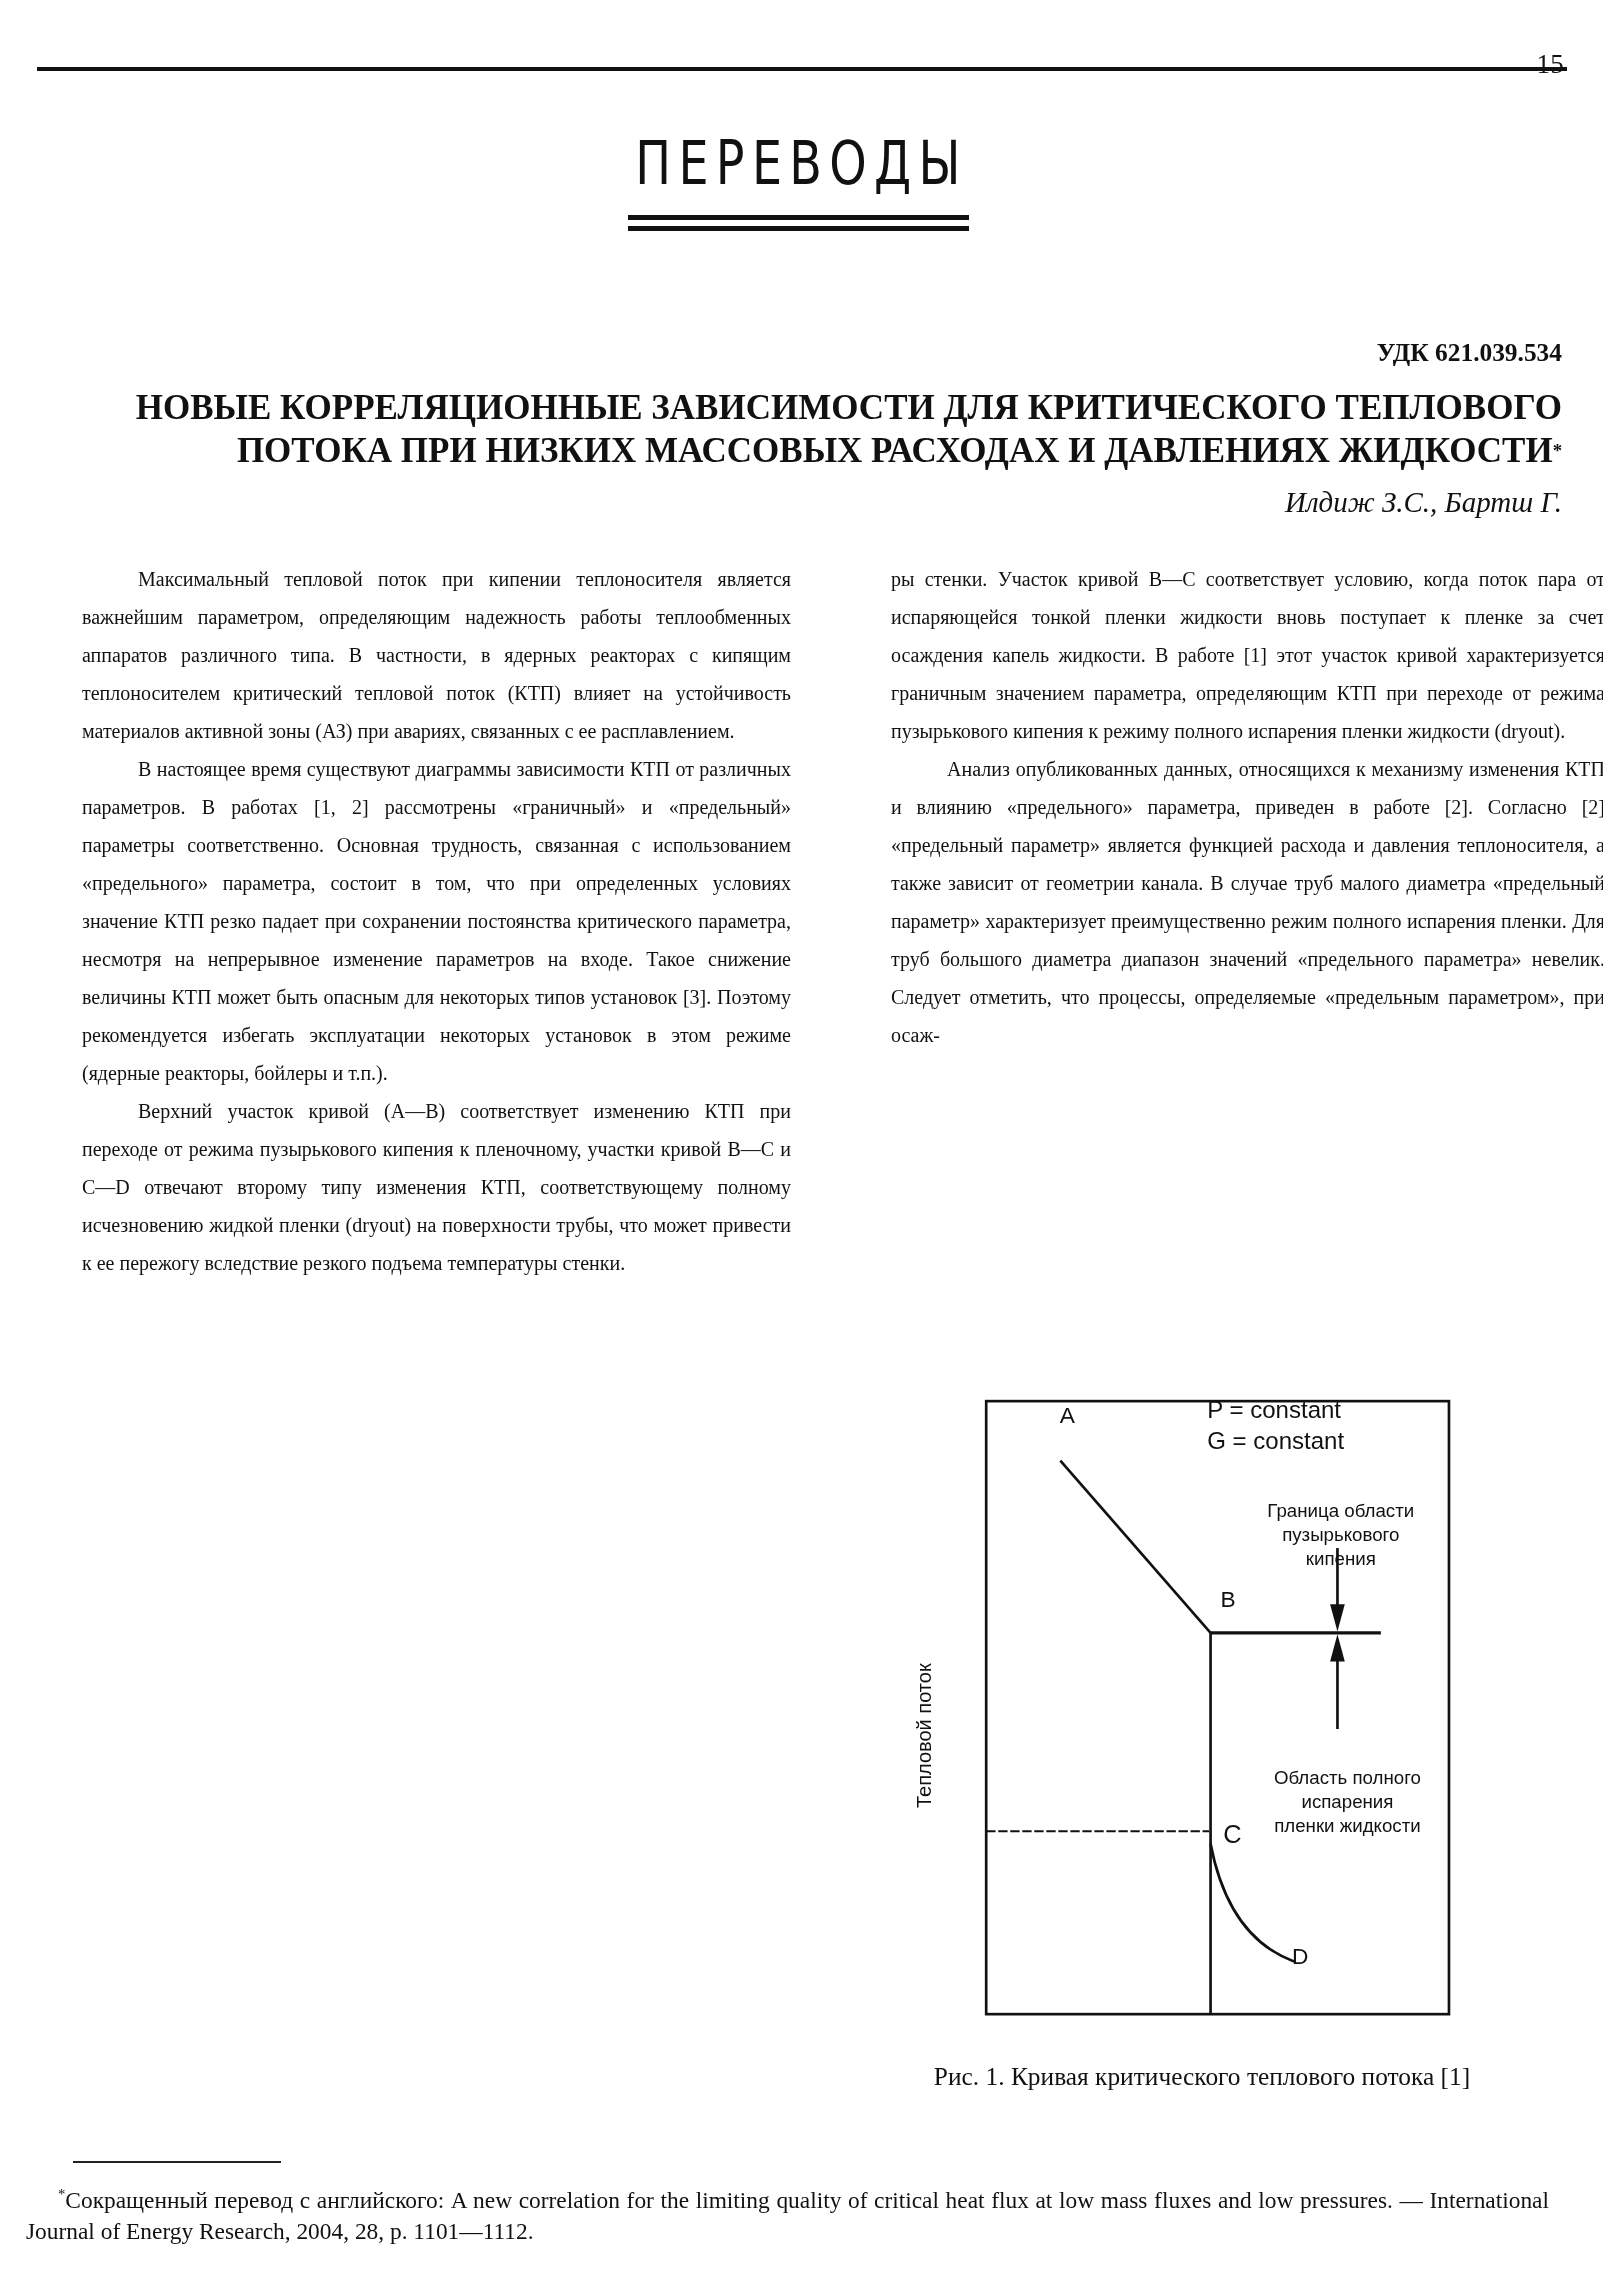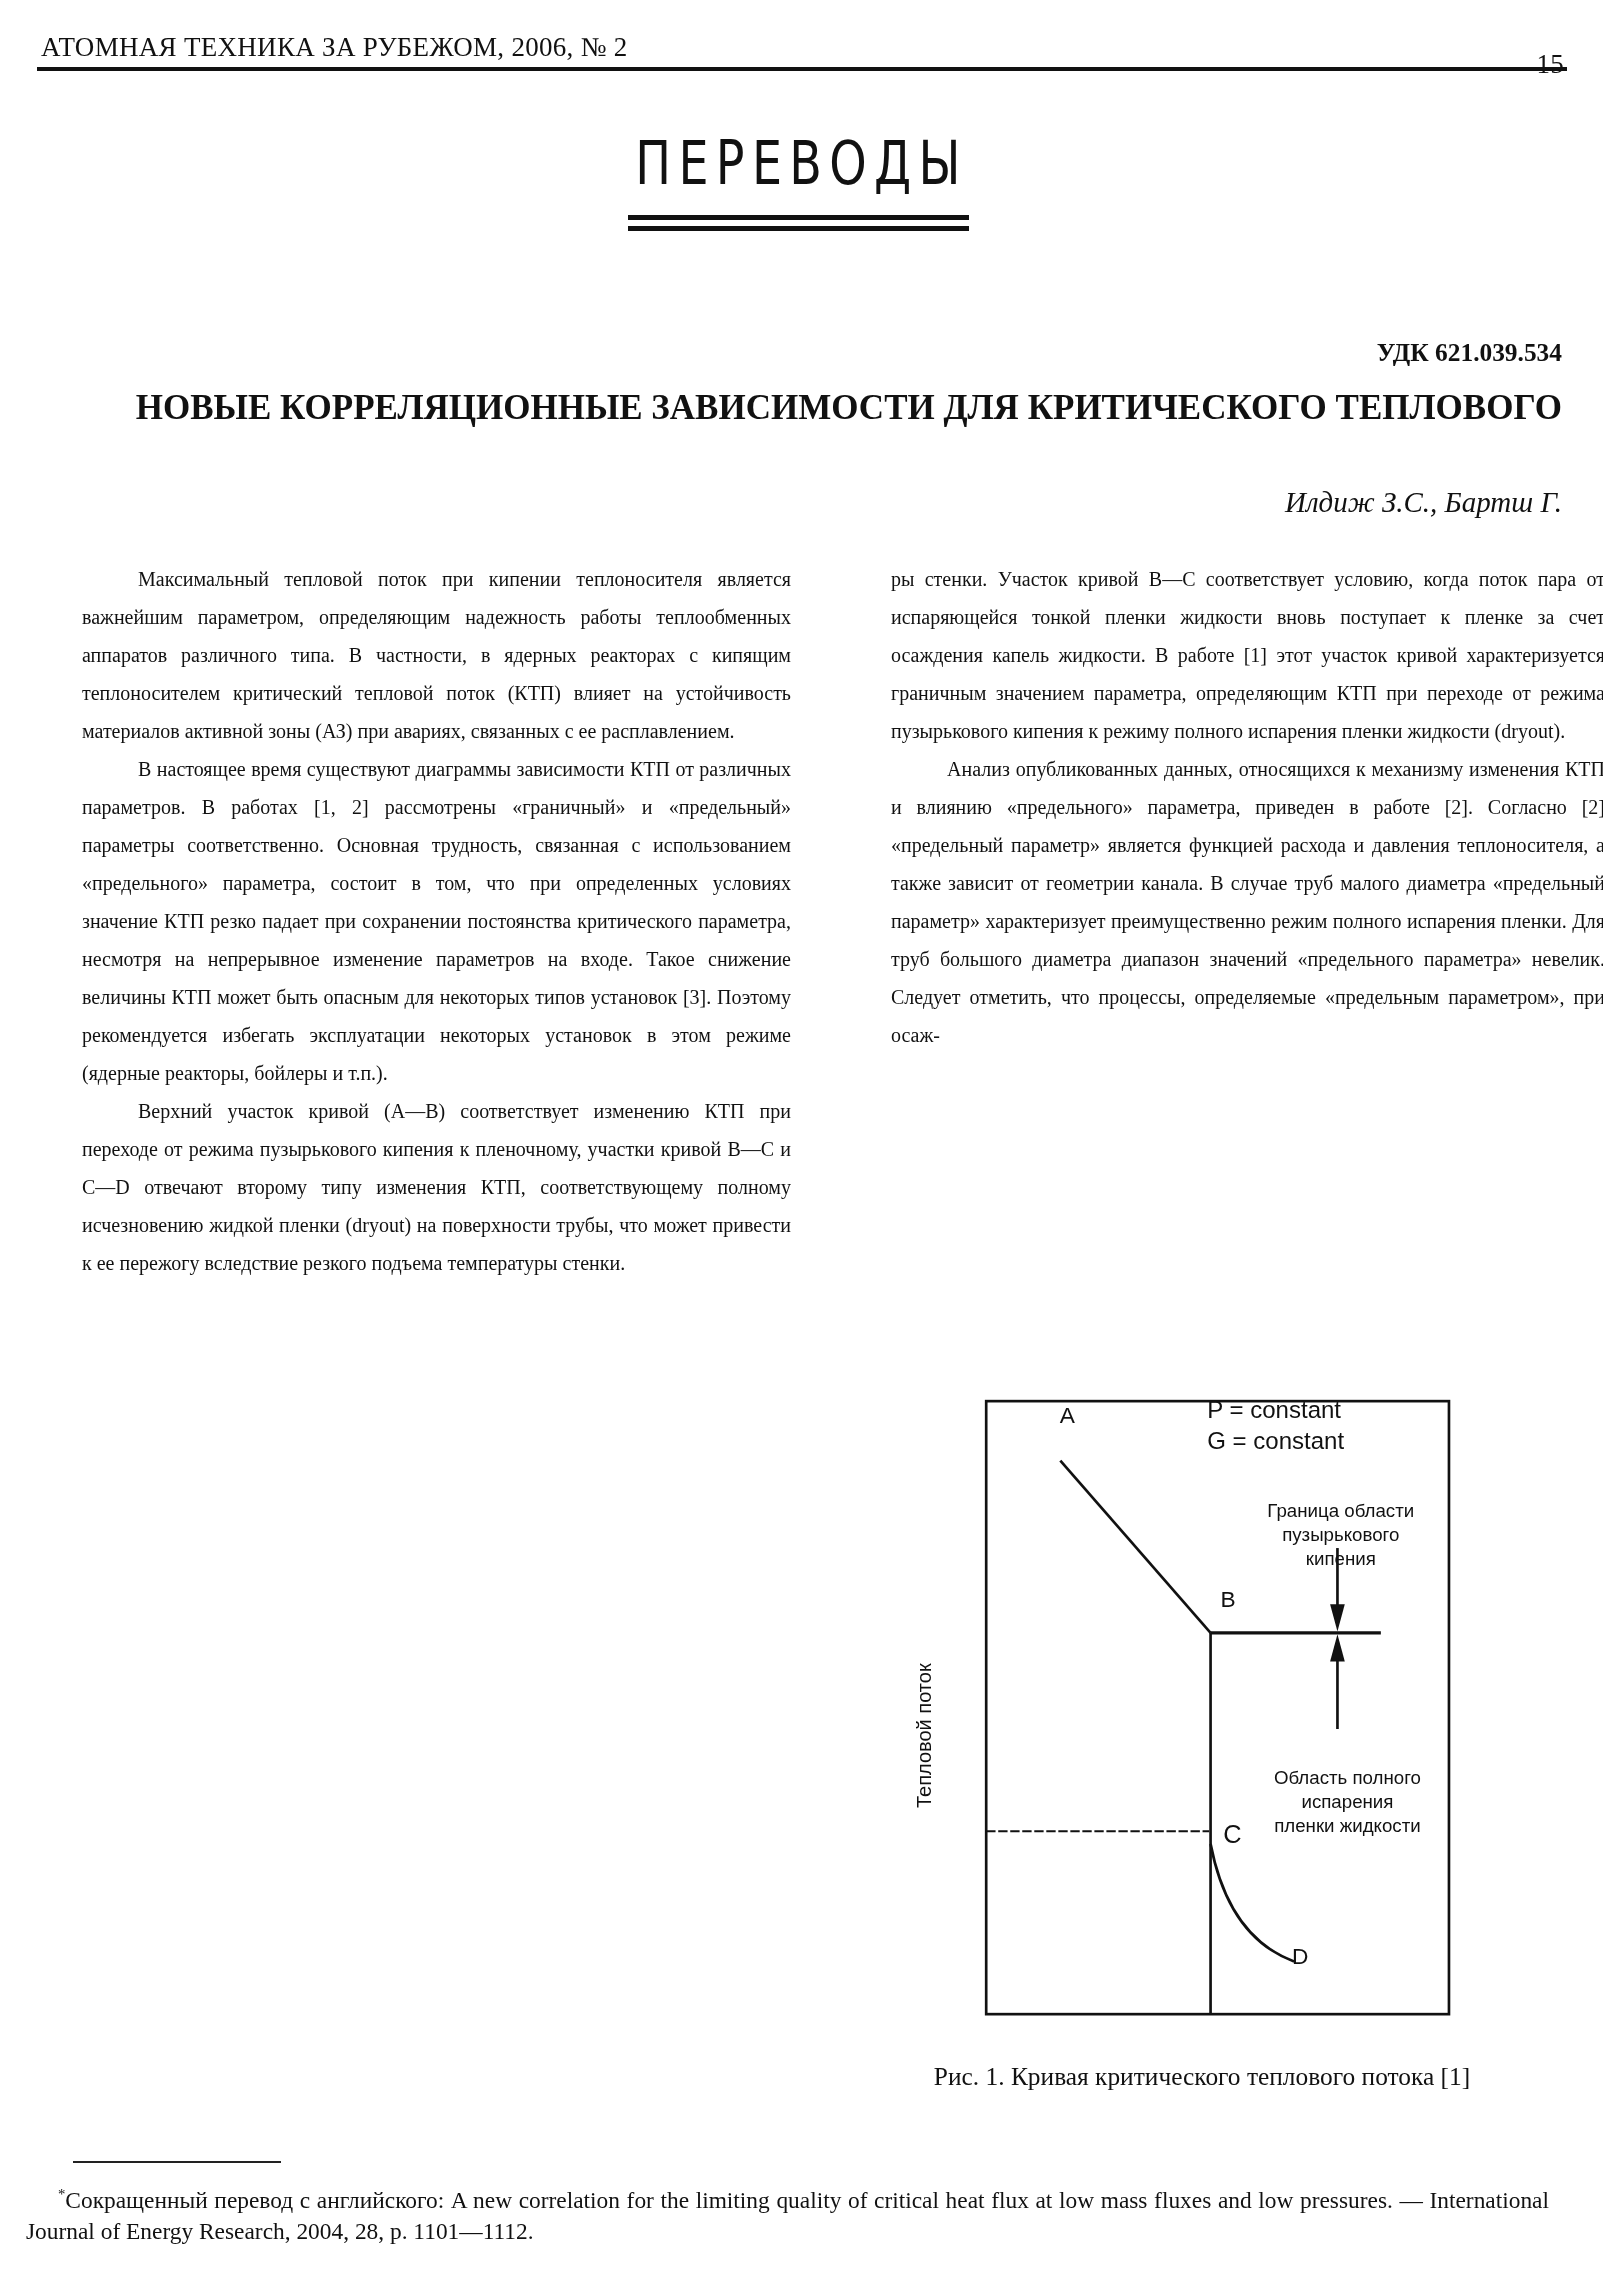--- a/index.html
+++ b/index.html
@@ -50,32 +50,32 @@
   .footnote {
     left: 26px; top: 2179px; width: 1523px; font-size: 23.4px; line-height: 31px; text-align: justify;
   }
   .footnote p { margin: 0; text-indent: 32px; }
   .footnote sup { font-size: 14.7px; }
 </style>
 </head>
 <body>
 
 <div class="abs running-head">
-  <span class="journal">АТОМНАЯ ТЕХНИКА ЗА РУБЕЖОМ, 2006, № 2</span>
   <span class="pagenum">15</span>
 </div>
 <div class="abs head-rule"></div>
 
 <div class="abs section-title">ПЕРЕВОДЫ</div>
 <div class="abs section-rule1"></div>
 <div class="abs section-rule2"></div>
 
 <div class="abs udk">УДК 621.039.534</div>
 <div class="abs article-title">
   <div>НОВЫЕ КОРРЕЛЯЦИОННЫЕ ЗАВИСИМОСТИ ДЛЯ КРИТИЧЕСКОГО ТЕПЛОВОГО</div>
+  <div><span>ПОТОКА ПРИ НИЗКИХ МАССОВЫХ РАСХОДАХ И ДАВЛЕНИЯХ ЖИДКОСТИ</span><sup>*</sup></div>
 </div>
 <div class="abs authors">Илдиж З.С., Бартш Г.</div>
 
 <div class="abs col col-left">
   <p>Максимальный тепловой поток при кипении теплоносителя является важнейшим парамет­ром, определяющим надежность работы тепло­обменных аппаратов различного типа. В частно­сти, в ядерных реакторах с кипящим теплоноси­телем критический тепловой поток (КТП) влия­ет на устойчивость материалов активной зоны (АЗ) при авариях, связанных с ее расплавле­нием.</p>
   <p>В настоящее время существуют диаграммы зависимости КТП от различных параметров. В работах [1, 2] рассмотрены «граничный» и «пре­дельный» параметры соответственно. Основная трудность, связанная с использованием «пре­дельного» параметра, состоит в том, что при оп­ределенных условиях значение КТП резко пада­ет при сохранении постоянства критического параметра, несмотря на непрерывное изменение параметров на входе. Такое снижение величины КТП может быть опасным для некоторых типов установок [3]. Поэтому рекомендуется избегать эксплуатации некоторых установок в этом ре­жиме (ядерные реакторы, бойлеры и т.п.).</p>
   <p style="height:339px; overflow:hidden;">Верхний участок кривой (А—В) соответст­вует изменению КТП при переходе от режима пузырькового кипения к пленочному, участки кривой В—С и С—D отвечают второму типу изменения КТП, соответствующему полному исчезновению жидкой пленки (dryout) на по­верхности трубы, что может привести к ее пе­режогу вследствие резкого подъема температу­ры стенки.</p>
 </div>
 
 <div class="abs col col-right">

